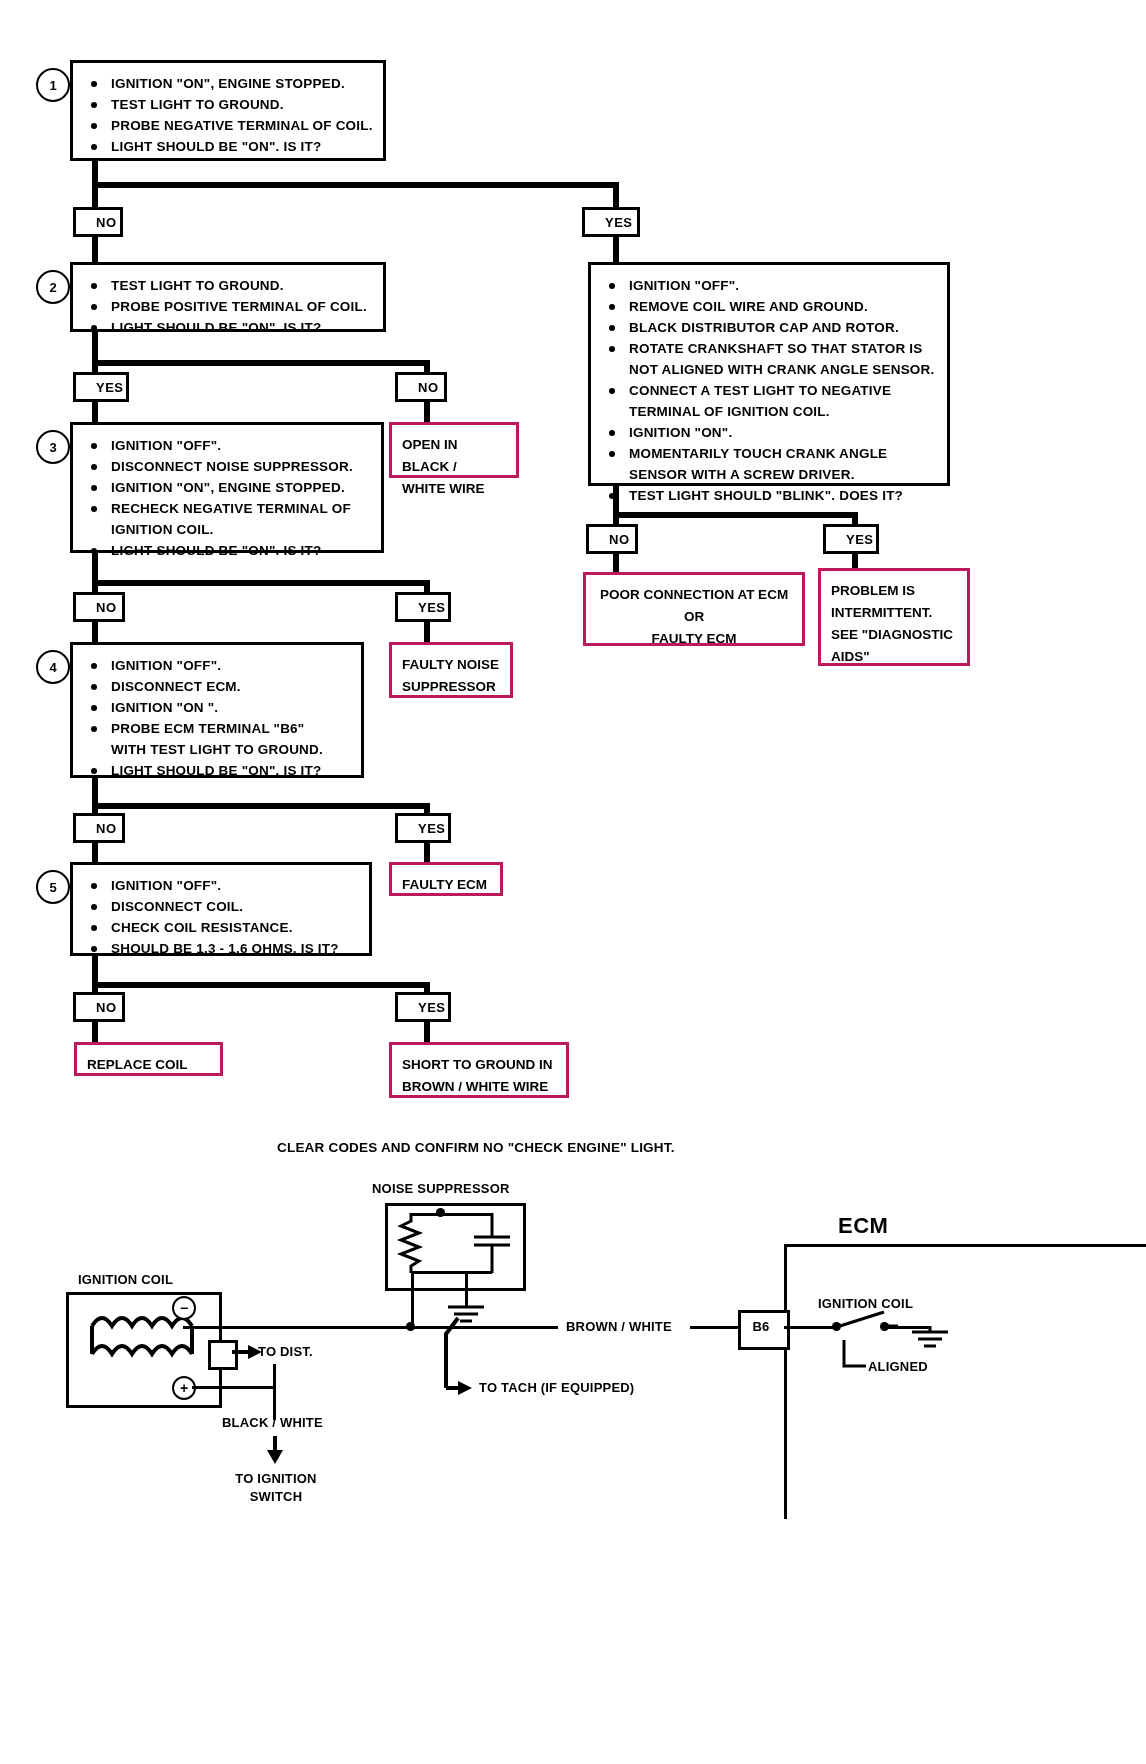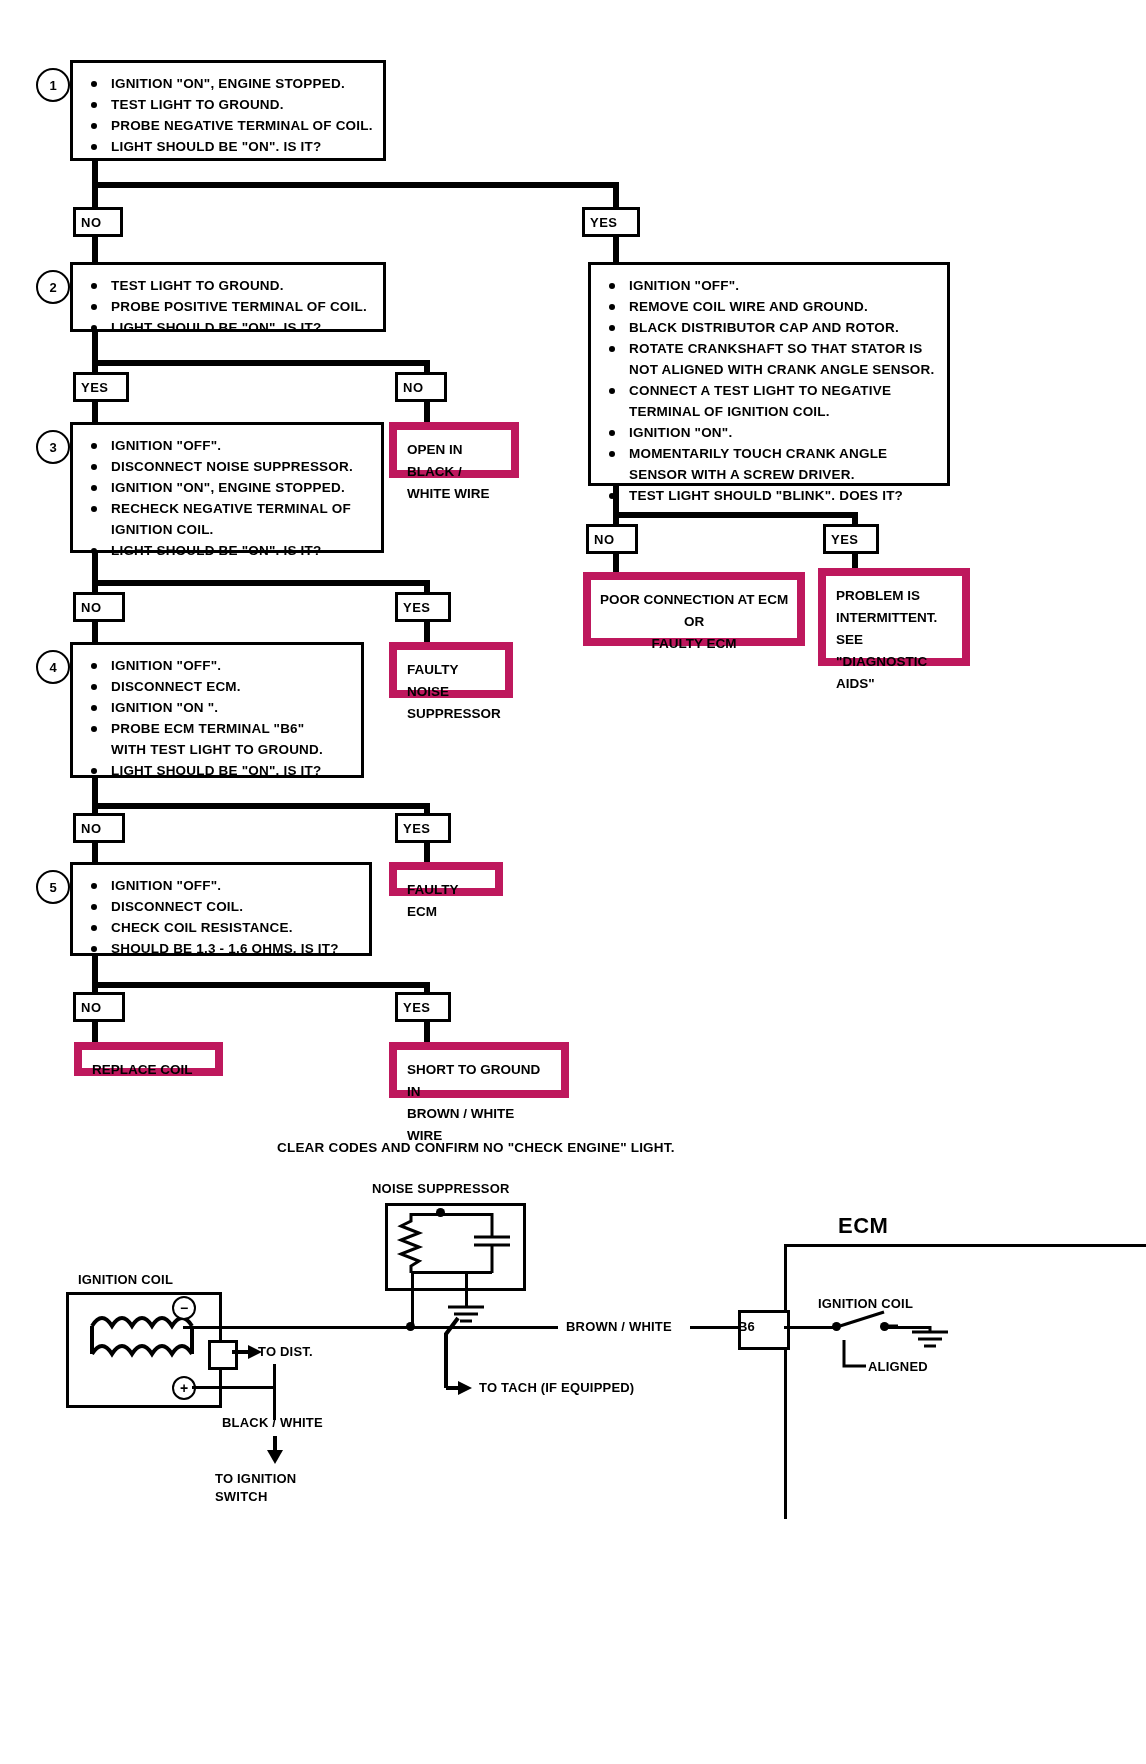--- a/index.html
+++ b/index.html
@@ -57,28 +57,28 @@
     z-index:4;
   }
   .ynbox{
     position:absolute;
     box-sizing:border-box;
     border:3px solid #000;
     background:#fff;
     font-size:13px;
     font-weight:bold;
     display:flex;align-items:center;
-    padding-left:5px;
+    padding-left:20px;
     letter-spacing:.5px;
     z-index:3;
   }
   .resbox{
     position:absolute;
     box-sizing:border-box;
-    border:8px solid #be185d;
+    border:3px solid #be185d;
     background:#fff;
     font-size:13.5px;
     font-weight:bold;
     line-height:22px;
     padding:9px 8px 9px 10px;
     white-space:pre-line;
   }
   .resbox.center{text-align:center;padding-left:8px;}
   
   .vl{position:absolute;background:#000;width:6px;}
@@ -89,21 +89,21 @@
   .wh{height:3px;}
   .wv{width:3px;}
   .lbl{
     position:absolute;
     font-size:13px;
     font-weight:bold;
     white-space:pre-line;
     line-height:18px;
     letter-spacing:.2px;
   }
-  .lbl.c{}
+  .lbl.c{text-align:center;}
   .bigl{font-size:22px;font-weight:bold;position:absolute;letter-spacing:.5px;}
   .dot{position:absolute;width:9px;height:9px;border-radius:50%;background:#000;}
   .termsq{position:absolute;border:3px solid #000;background:#fff;}
   .circsm{position:absolute;border:2.5px solid #000;border-radius:50%;background:#fff;
           display:flex;align-items:center;justify-content:center;font-size:14px;font-weight:bold;}
   .clearline{
     position:absolute;font-size:13.5px;font-weight:bold;letter-spacing:.2px;
   }
   svg{position:absolute;overflow:visible;}
 </style>

